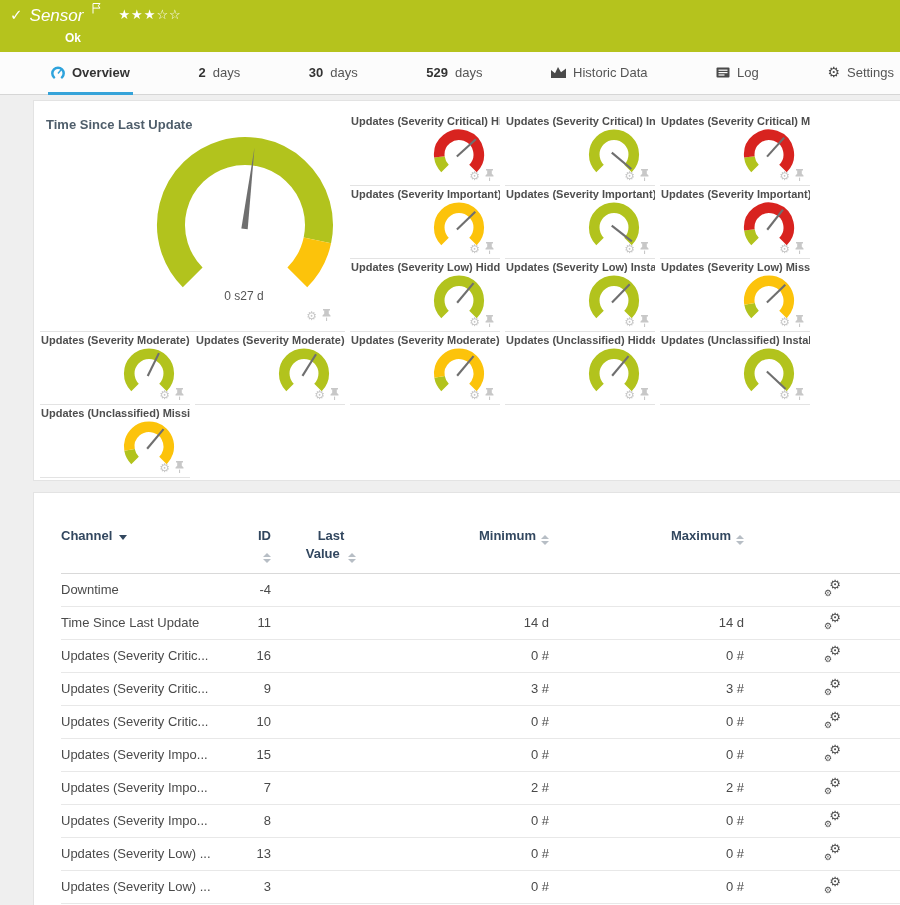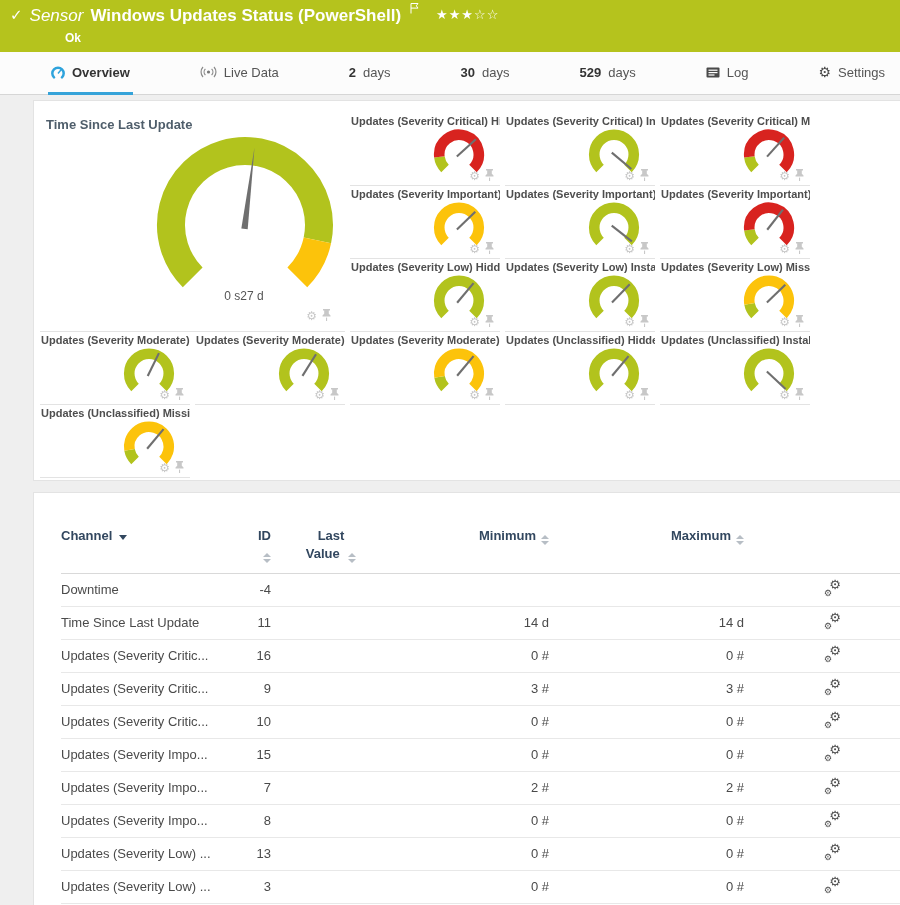--- a/index.html
+++ b/index.html
@@ -11,21 +11,21 @@
   .sensor-head .line1 { display:flex; align-items:baseline; gap:7px; font-size:17px; }
   .check-icon { font-size:15px; font-weight:700; position:relative; top:-1px; }
   .sensor-category { font-style:italic; font-weight:400; }
   .sensor-title { font-weight:700; }
   .flag-icon { position:relative; top:-7px; margin-left:2px; }
   .stars { margin-left:10px; font-size:13px; letter-spacing:1px; position:relative; top:-2px; cursor:pointer; }
   .sensor-status { font-size:12px; font-weight:700; padding:5px 0 0 55px; }
 
   
   .tabbar { display:flex; justify-content:space-between; align-items:stretch; height:43px;
-    background:#fcfcfc; border-bottom:1px solid #d6d6d6; padding:0 12px 0 48px; }
+    background:#fcfcfc; border-bottom:1px solid #d6d6d6; padding:0 3px 0 48px; }
   .tab { display:flex; align-items:center; gap:7px; font-size:13px; color:#555;
     cursor:pointer; border-bottom:3px solid transparent; margin-bottom:-1px; padding:0 3px; white-space:nowrap; }
   .tab.active { border-bottom-color:#35a3d9; color:#333; font-weight:700; }
   .tab b { color:#333; font-weight:700; }
   .tab .icon { display:inline-flex; align-items:center; }
 
   
   .panel { background:#fff; border:1px solid #e3e3e3; border-right:none; margin-left:33px; }
   .gauges-panel { margin-top:5px; padding:12px 4px 2px 6px; }
   .table-panel { margin-top:11px; min-height:430px; padding:26px 10px 0 27px; }
@@ -68,59 +68,57 @@
   .edit-pair .g1 { position:absolute; top:-3px; right:0; font-size:13px; color:#4f4f4f; }
   .edit-pair .g2 { position:absolute; bottom:-2px; left:0; font-size:9px; color:#4f4f4f; }
 </style>
 </head>
 <body>
 
 <header class="sensor-head">
   <div class="line1">
     <span class="check-icon">✓</span>
     <span class="sensor-category">Sensor</span>
-    <span class="sensor-title">Windows Updates Status (PowerShell)</span>
     <span class="flag-icon"><svg width="9" height="11" viewBox="0 0 9 11">
           <path d="M1 0.5 V10.5 M1 0.5 H8 L6.3 2.8 L8 5.1 H1" stroke="#ffffff" stroke-width="1" fill="none"></path>
         </svg></span>
     <span class="stars">★★★☆☆</span>
   </div>
   <div class="sensor-status">Ok</div>
 </header>
 
 <nav class="tabbar">
     <div class="tab active">
       <span class="icon">
         <svg width="14" height="13" viewBox="0 0 14 13">
           <path d="M3 11.4 A5.7 5.7 0 1 1 11 11.4" fill="none" stroke="#2ea3dc" stroke-width="2.5" stroke-linecap="round"></path>
           <path d="M7 7.4 L10.3 3.6" stroke="#2ea3dc" stroke-width="1.5"></path>
         </svg>
       </span>
       <span>Overview</span>
     </div>
     <div class="tab">
-      <span class="icon">
-        <svg width="17" height="12" viewBox="0 0 17 12">
-          <circle cx="8.5" cy="6" r="1.6" fill="#777"></circle>
-          <path d="M5.4 2.9 a4.4 4.4 0 0 0 0 6.2 M3 1 a7.4 7.4 0 0 0 0 10 M11.6 2.9 a4.4 4.4 0 0 1 0 6.2 M14 1 a7.4 7.4 0 0 1 0 10" stroke="#8a8a8a" stroke-width="1.2" fill="none"></path>
-        </svg>
-      </span>
-      <span>Live Data</span>
-    </div>
-    <div class="tab">
       <b>2</b>
       <span>days</span>
     </div>
     <div class="tab">
       <b>30</b>
       <span>days</span>
     </div>
     <div class="tab">
       <b>529</b>
       <span>days</span>
+    </div>
+    <div class="tab">
+      <span class="icon">
+        <svg width="15" height="12" viewBox="0 0 15 12">
+          <path d="M0 12 L0 4 L4 7.2 L7 1 L10 6.2 L15 2.4 L15 12 Z" fill="#4a4a4a"></path>
+        </svg>
+      </span>
+      <span>Historic Data</span>
     </div>
     <div class="tab">
       <span class="icon">
         <svg width="14" height="11" viewBox="0 0 14 11">
           <rect x="0.5" y="0.5" width="13" height="10" rx="1" fill="#4a4a4a"></rect>
           <rect x="2.5" y="2.6" width="9" height="1.2" fill="#fff"></rect>
           <rect x="2.5" y="5" width="9" height="1.2" fill="#fff"></rect>
           <rect x="2.5" y="7.4" width="6" height="1.2" fill="#fff"></rect>
         </svg>
       </span>

